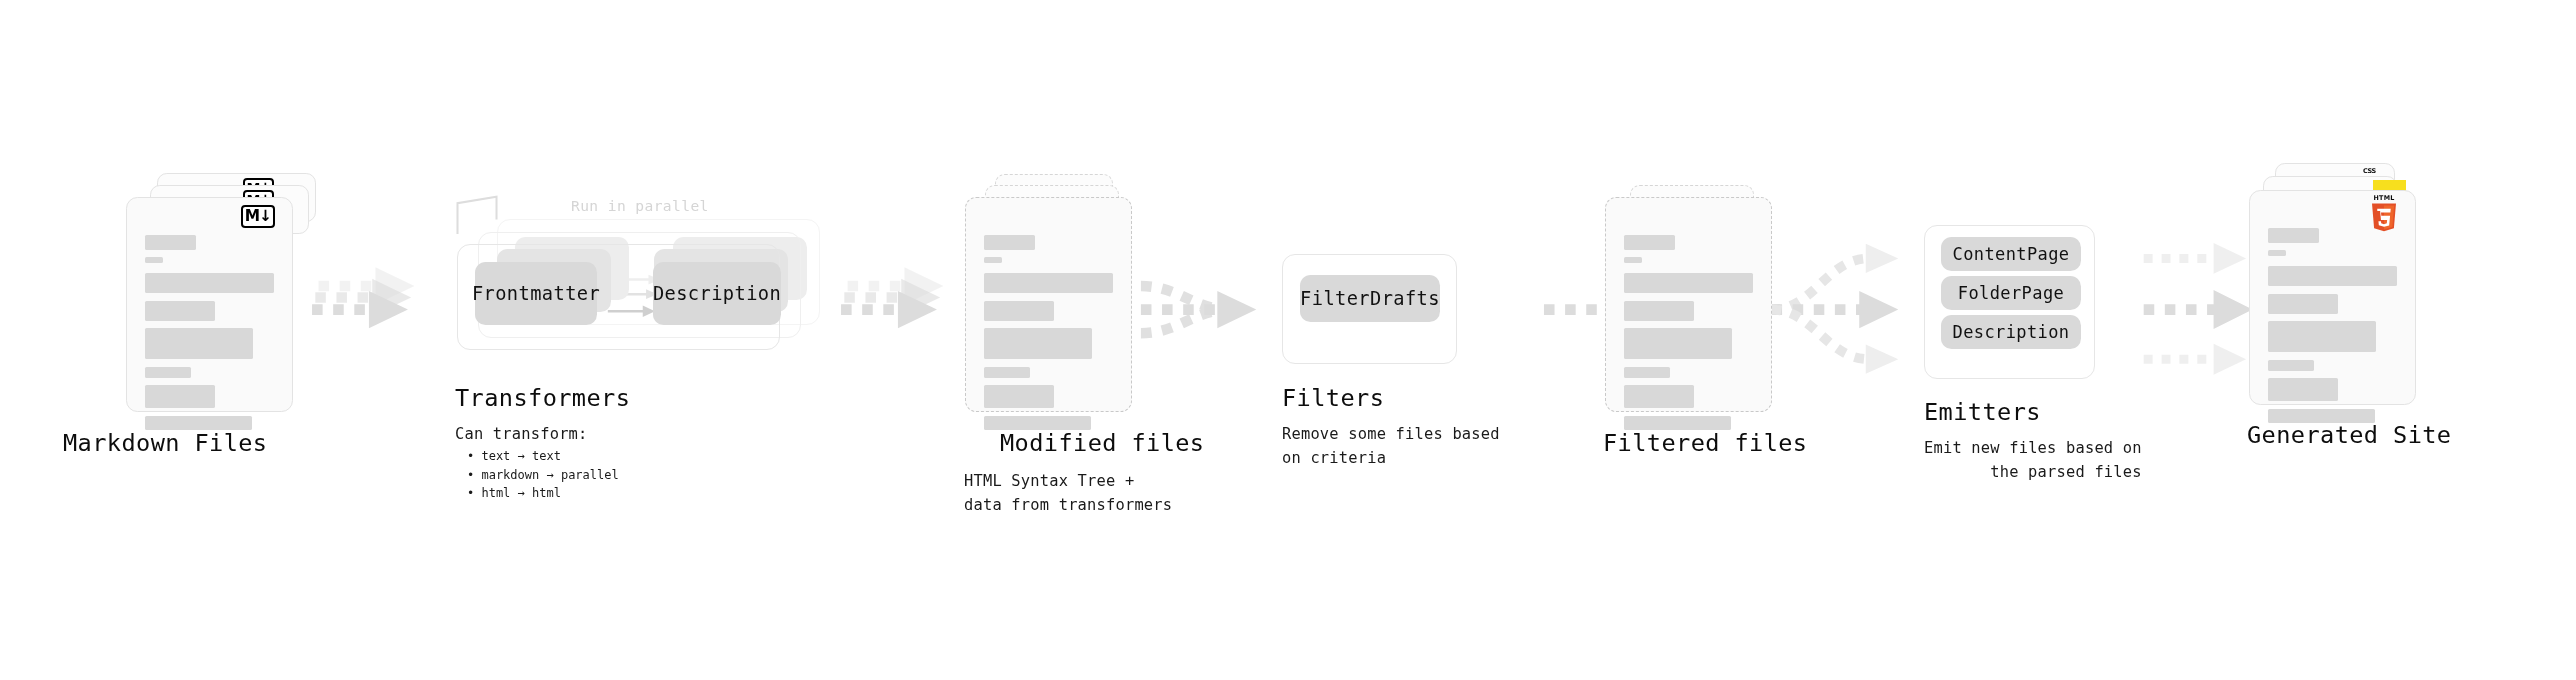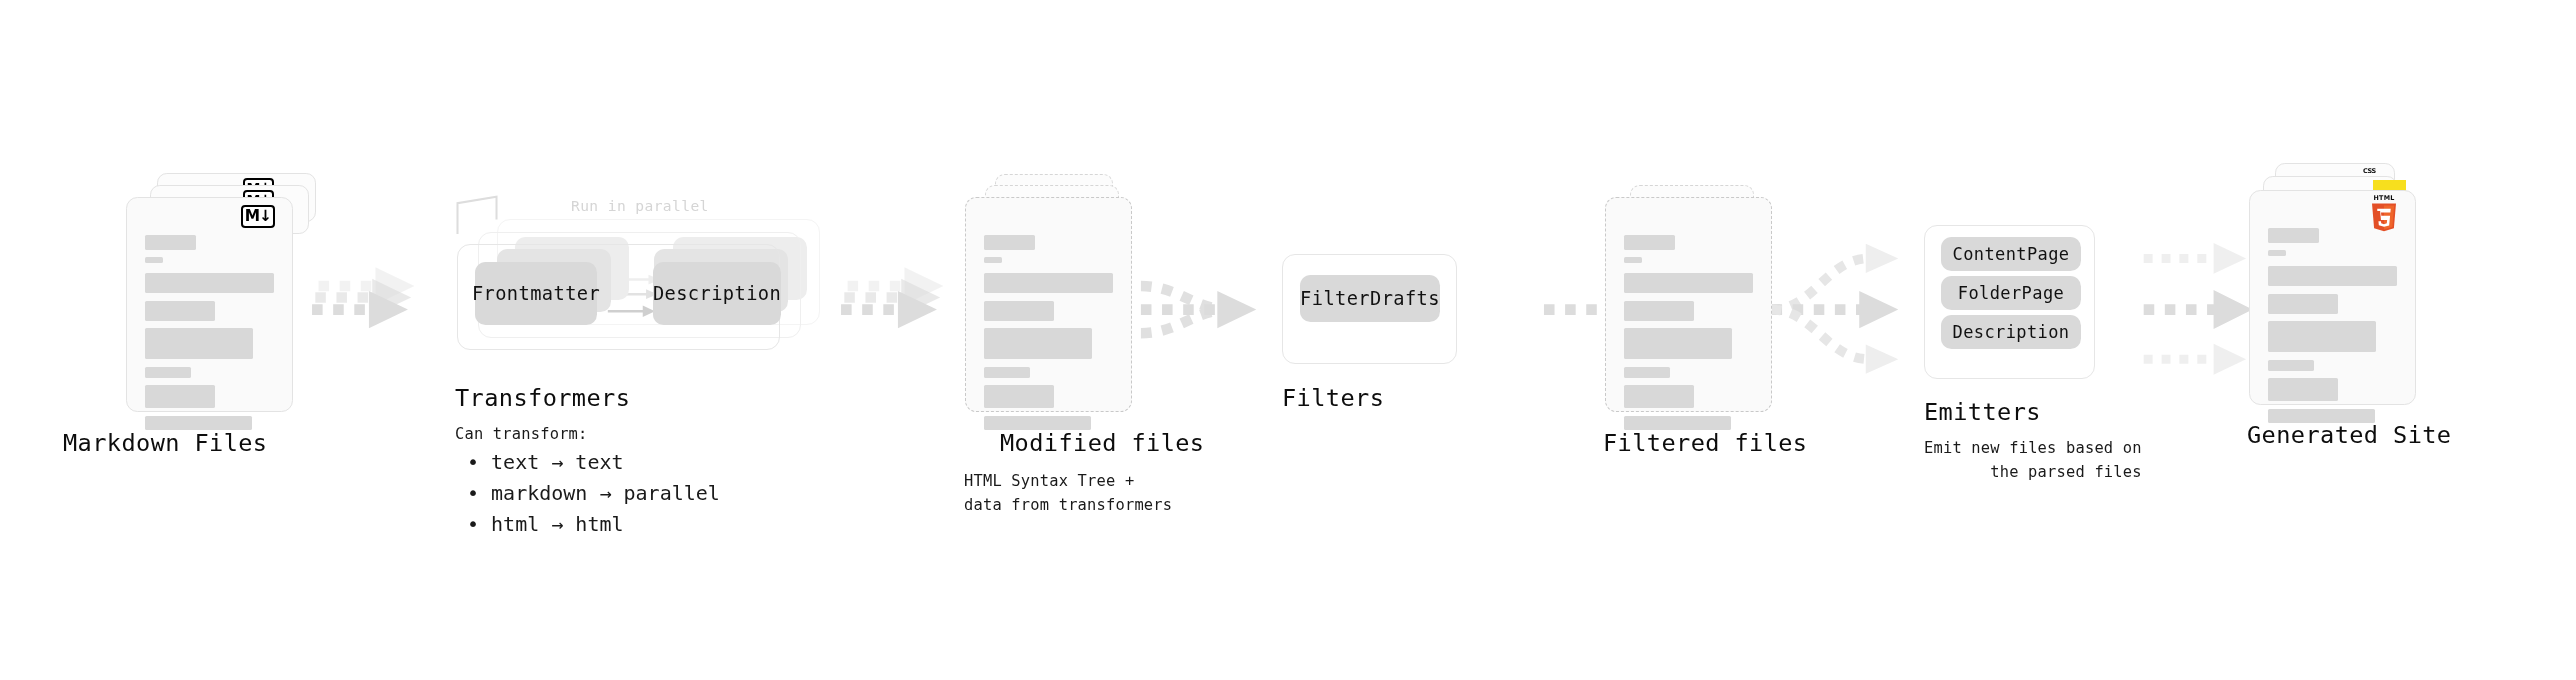--- a/index.html
+++ b/index.html
@@ -62,21 +62,21 @@
     font-size:23.6px;letter-spacing:0.4px;color:#0d0d0d;
   }
   .sub{
     position:absolute;white-space:pre;
     font-size:15.4px;line-height:1.55;color:#1a1a1a;letter-spacing:0.2px;
   }
   .paranote{
     position:absolute;white-space:nowrap;
     font-size:14.6px;color:#d5d5d5;letter-spacing:0.4px;
   }
-  .bullets{position:absolute;font-size:20px;line-height:1.55;color:#1a1a1a;}
+  .bullets{position:absolute;font-size:12px;line-height:1.55;color:#1a1a1a;}
   .bullets div{white-space:nowrap;}
 
   svg{display:block;overflow:visible;}
   .svg-layer{position:absolute;left:0;top:0;width:2576px;height:681px;pointer-events:none;}
 </style>
 </head>
 <body>
 
 <div class="stage">
 
@@ -232,20 +232,22 @@
   </div>
   <div class="title" style="left:1000px;top:429px;">Modified files</div>
   <div class="sub" style="left:964px;top:470px;">HTML Syntax Tree +
 data from transformers</div>
 
   <div>
     <div class="gbox" style="left:1282px;top:254px;width:175px;height:110px;"></div>
     <div class="pill" style="left:1300px;top:275px;width:140px;height:47px;">FilterDrafts</div>
   </div>
   <div class="title" style="left:1282px;top:384px;">Filters</div>
+  <div class="sub" style="left:1282px;top:423px;">Remove some files based
+on criteria</div>
 
   <div class="doc-stack">
     <div class="doc dashed ghost" style="left:1630px;top:185px;width:124px;height:46px;border-radius:9.8px;"></div>
     <div class="doc dashed" style="left:1605px;top:197px;width:167px;height:215px;">
       <div class="doc-lines">
         <div class="ln" style="width:51px;height:14.6px;"></div>
         <div class="ln" style="width:18px;height:6.5px;margin-bottom:9.8px;"></div>
         <div class="ln" style="width:100%;height:20.3px;"></div>
         <div class="ln" style="width:54%;height:20.3px;"></div>
         <div class="ln" style="width:84%;height:31px;"></div>

